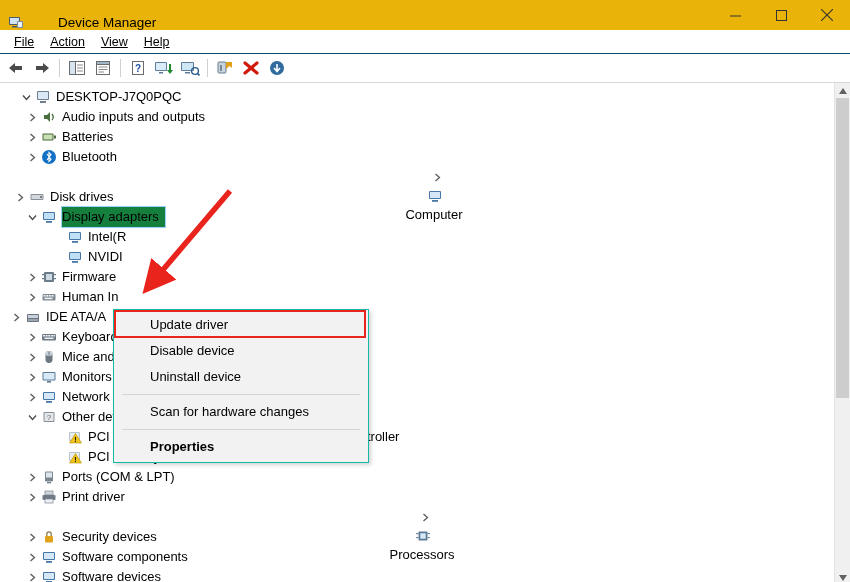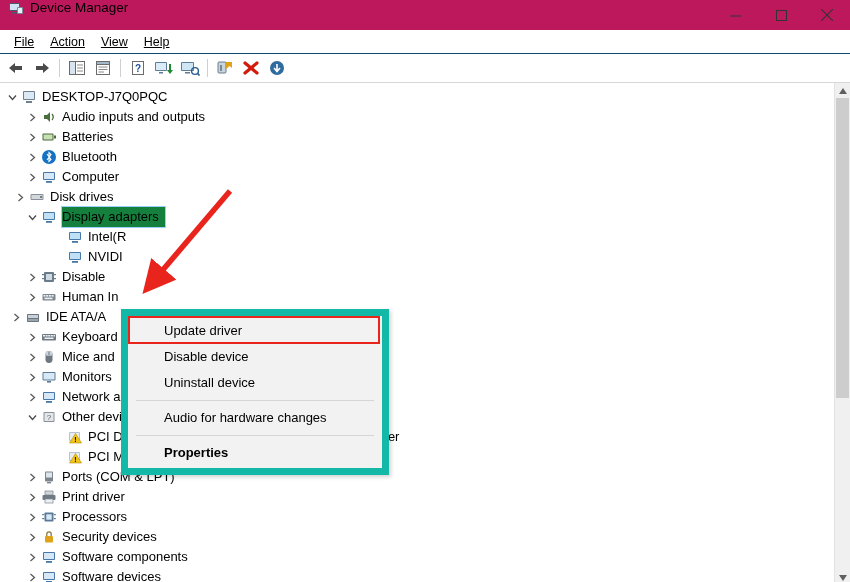--- a/index.html
+++ b/index.html
@@ -14,24 +14,25 @@
     font-size: 13px;
     color: #000000;
     overflow: hidden;
     position: relative;
   }
 
   
   .titlebar {
     height: 30px;
     display: flex;
-    align-items: flex-start;
-    background: #be185d;
+    align-items: flex-end;
+    background: #eab308;
     border-bottom: 1px solid #ffffff;
     position: relative;
+    gap: 28px;
   }
   .titlebar .app-icon {
     width: 16px;
     height: 16px;
     margin-left: 8px;
     margin-right: 6px;
     position: relative;
     flex: none;
   }
   .titlebar .title-text {
@@ -136,25 +137,25 @@
   }
   .label { padding-right: 6px; }
   .row.selected .label {
     background: #15803d;
     outline: 1px solid #99d1ff;
   }
 
   
   .ctxmenu {
     position: absolute;
-    left: 121px;
+    left: 113px;
     top: 226px;
     width: 254px;
     background: #f2f2f2;
-    border: 7px solid #14b8a6;
+    border: 1px solid #14b8a6;
     box-shadow: 2px 2px 4px rgba(0,0,0,0.18);
     padding: 2px 0;
     font-size: 13px;
   }
   .ctxitem {
     height: 26px;
     line-height: 26px;
     padding-left: 36px;
     color: #000;
   }
@@ -331,21 +332,21 @@
     <svg width="18" height="16" viewBox="0 0 18 16">
       <circle cx="9" cy="8" r="7" fill="#2f6b9e"></circle>
       <path d="M9 4 L9 10 M6 8 L9 11.5 L12 8" stroke="#ffffff" stroke-width="1.6" fill="none"></path>
     </svg>
   </div>
 </div>
 
 <div class="content">
   <div class="tree">
 
-    <div class="row" style="padding-left:4px;">
+    <div class="row" style="padding-left:18px;">
       <span class="chev">
         <svg width="9" height="9" viewBox="0 0 9 9">
             <path d="M1 2.5 L4.5 6.5 L8 2.5" fill="none" stroke="#4a4a4a" stroke-width="1.3"></path>
           </svg>
       </span>
       <span class="node-icon">
         <svg width="16" height="16" viewBox="0 0 16 16">
             <rect x="2" y="2" width="12" height="9" rx="1" fill="#6e7f8f"></rect>
             <rect x="3" y="3" width="10" height="7" fill="#dbe9f5"></rect>
             <rect x="5" y="12" width="6" height="2" fill="#6e7f8f"></rect>
@@ -393,21 +394,21 @@
         </span>
       <span class="node-icon">
         <svg width="16" height="16" viewBox="0 0 16 16">
             <circle cx="8" cy="8" r="7" fill="#1471c4"></circle>
             <path d="M6 5 L10 10.5 L8 12.5 L8 3.5 L10 5.5 L6 11" fill="none" stroke="#fff" stroke-width="1.1"></path>
           </svg>
       </span>
       <span class="label">Bluetooth</span>
     </div>
 
-    <div class="row" style="padding-left:24px;">
+    <div class="row" style="padding-left:24px;flex-direction:column;">
       <span class="chev">
           <svg width="9" height="9" viewBox="0 0 9 9">
             <path d="M2.5 1 L6.5 4.5 L2.5 8" fill="none" stroke="#5a5a5a" stroke-width="1.3"></path>
           </svg>
         </span>
       <span class="node-icon">
         <svg width="16" height="16" viewBox="0 0 16 16">
             <rect x="2" y="3" width="12" height="8" rx="1" fill="#4878a8"></rect>
             <rect x="3" y="4" width="10" height="6" fill="#d6e8f7"></rect>
             <rect x="5" y="12" width="6" height="1.8" fill="#4878a8"></rect>
@@ -481,21 +482,21 @@
       <span class="node-icon">
         <svg width="16" height="16" viewBox="0 0 16 16">
             <rect x="3" y="3" width="10" height="10" rx="1" fill="#6a7c8a"></rect>
             <rect x="5" y="5" width="6" height="6" fill="#cfd9e2"></rect>
             <rect x="1" y="5" width="2" height="1.2" fill="#6a7c8a"></rect>
             <rect x="1" y="9" width="2" height="1.2" fill="#6a7c8a"></rect>
             <rect x="13" y="5" width="2" height="1.2" fill="#6a7c8a"></rect>
             <rect x="13" y="9" width="2" height="1.2" fill="#6a7c8a"></rect>
           </svg>
       </span>
-      <span class="label">Disable</span>
+      <span class="label">Firmware</span>
     </div>
 
     <div class="row" style="padding-left:24px;">
       <span class="chev">
           <svg width="9" height="9" viewBox="0 0 9 9">
             <path d="M2.5 1 L6.5 4.5 L2.5 8" fill="none" stroke="#5a5a5a" stroke-width="1.3"></path>
           </svg>
         </span>
       <span class="node-icon">
         <svg width="16" height="16" viewBox="0 0 16 16">
@@ -661,21 +662,21 @@
       <span class="node-icon">
         <svg width="16" height="16" viewBox="0 0 16 16">
             <rect x="4" y="2" width="8" height="4" fill="#cfd6dc" stroke="#7a8590" stroke-width="0.7"></rect>
             <rect x="1.5" y="6" width="13" height="5" rx="1" fill="#6f7a84"></rect>
             <rect x="4" y="10" width="8" height="4" fill="#eef1f4" stroke="#7a8590" stroke-width="0.7"></rect>
           </svg>
       </span>
       <span class="label">Print driver</span>
     </div>
 
-    <div class="row" style="padding-left:24px;">
+    <div class="row" style="flex-direction:column;">
       <span class="chev">
           <svg width="9" height="9" viewBox="0 0 9 9">
             <path d="M2.5 1 L6.5 4.5 L2.5 8" fill="none" stroke="#5a5a5a" stroke-width="1.3"></path>
           </svg>
         </span>
       <span class="node-icon">
         <svg width="16" height="16" viewBox="0 0 16 16">
             <rect x="3.5" y="3.5" width="9" height="9" rx="0.8" fill="#5c7a96"></rect>
             <rect x="5.3" y="5.3" width="5.4" height="5.4" fill="#d7e9f7"></rect>
             <rect x="1.2" y="5" width="2" height="1.2" fill="#5c7a96"></rect>
@@ -734,21 +735,21 @@
       <span class="label">Software devices</span>
     </div>
 
   </div>
 
   <div class="ctxmenu">
     <div class="ctxitem">Update driver</div>
     <div class="ctxitem">Disable device</div>
     <div class="ctxitem">Uninstall device</div>
     <div class="ctxsep"></div>
-    <div class="ctxitem">Audio for hardware changes</div>
+    <div class="ctxitem">Scan for hardware changes</div>
     <div class="ctxsep"></div>
     <div class="ctxitem bold">Properties</div>
     <div class="ctx-highlight"></div>
   </div>
 
   <svg class="annot-arrow" viewBox="0 0 110 115">
     <defs>
       <marker id="ah" markerWidth="6" markerHeight="6" refX="2.2" refY="3" orient="auto">
         <path d="M0,0 L6,3 L0,6 z" fill="#e8241c"></path>
       </marker>

